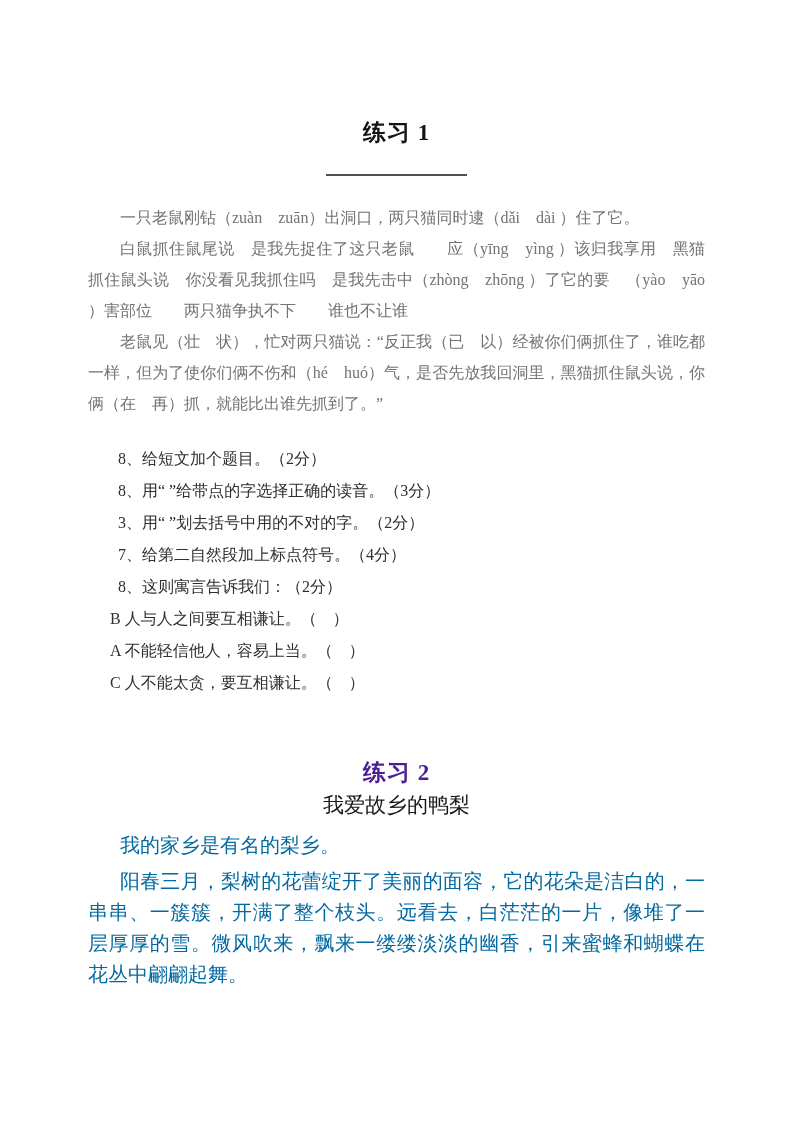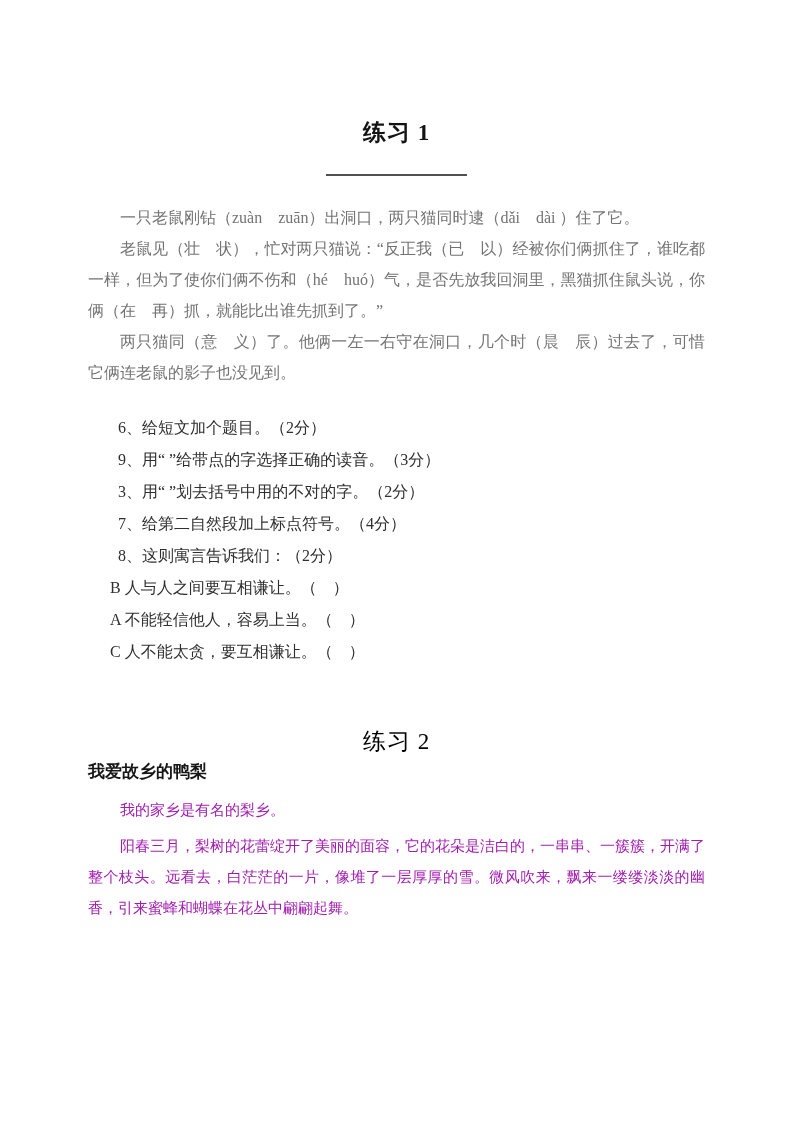--- a/index.html
+++ b/index.html
@@ -43,60 +43,61 @@
     font-size: 16px;
     line-height: 32px;
     color: #2f2f2f;
   }
   .questions p.q   { padding-left: 30px; }
   .questions p.opt { padding-left: 22px; }
   .ex2-title {
     margin-top: 60px;
     font-size: 23px;
     line-height: 1.2;
-    font-weight: 400;
+    font-weight: 700;
     text-align: center;
-    color: #000000;
+    color: #4c1d95;
     letter-spacing: 1px;
   }
   .ex2-subtitle {
     margin-top: 7px;
-    font-size: 17px;
+    font-size: 21px;
     line-height: 1.2;
-    font-weight: 700;
+    font-weight: 400;
+    text-align: center;
     color: #161616;
   }
   .ex2-body p {
-    font-size: 15px;
+    font-size: 20px;
     line-height: 31px;
     text-indent: 32px;
     text-align: justify;
-    color: #a21caf;
+    color: #0369a1;
   }
   .ex2-body p.first { margin-top: 12px; }
   .ex2-body p.second { margin-top: 5px; }
 </style>
 </head>
 <body>
 
 <div class="page">
 
   <h1 class="main-title">练习 1</h1>
 
   <div class="title-divider"></div>
 
   <div class="story">
     <p class="first">一只老鼠刚钻（zuàn　zuān）出洞口，两只猫同时逮（dǎi　dài ）住了它。</p>
+    <p>白鼠抓住鼠尾说　是我先捉住了这只老鼠　　应（yīng　yìng ）该归我享用　黑猫抓住鼠头说　你没看见我抓住吗　是我先击中（zhòng　zhōng ）了它的要　（yào　yāo ）害部位　　两只猫争执不下　　谁也不让谁</p>
     <p>老鼠见（壮　状），忙对两只猫说：“反正我（已　以）经被你们俩抓住了，谁吃都一样，但为了使你们俩不伤和（hé　huó）气，是否先放我回洞里，黑猫抓住鼠头说，你俩（在　再）抓，就能比出谁先抓到了。”</p>
-    <p>两只猫同（意　义）了。他俩一左一右守在洞口，几个时（晨　辰）过去了，可惜它俩连老鼠的影子也没见到。</p>
   </div>
 
   <div class="questions">
-    <p class="q">6、给短文加个题目。（2分）</p>
-    <p class="q">9、用“ ”给带点的字选择正确的读音。（3分）</p>
+    <p class="q">8、给短文加个题目。（2分）</p>
+    <p class="q">8、用“ ”给带点的字选择正确的读音。（3分）</p>
     <p class="q">3、用“ ”划去括号中用的不对的字。（2分）</p>
     <p class="q">7、给第二自然段加上标点符号。（4分）</p>
     <p class="q">8、这则寓言告诉我们：（2分）</p>
     <p class="opt">B 人与人之间要互相谦让。（　）</p>
     <p class="opt">A 不能轻信他人，容易上当。（　）</p>
     <p class="opt">C 人不能太贪，要互相谦让。（　）</p>
   </div>
 
   <h1 class="ex2-title">练习 2</h1>
 

